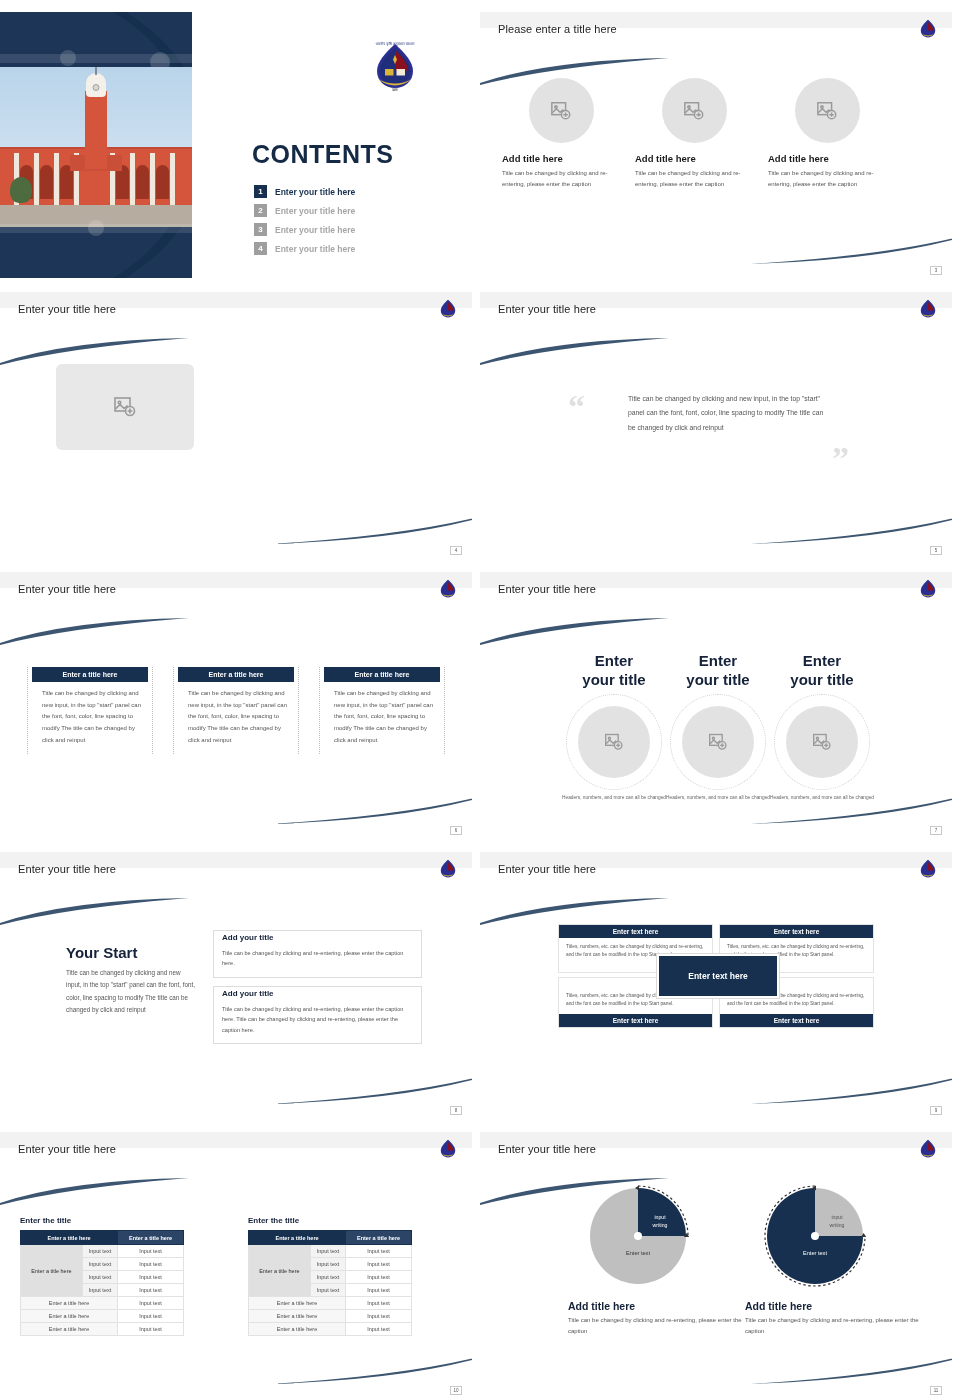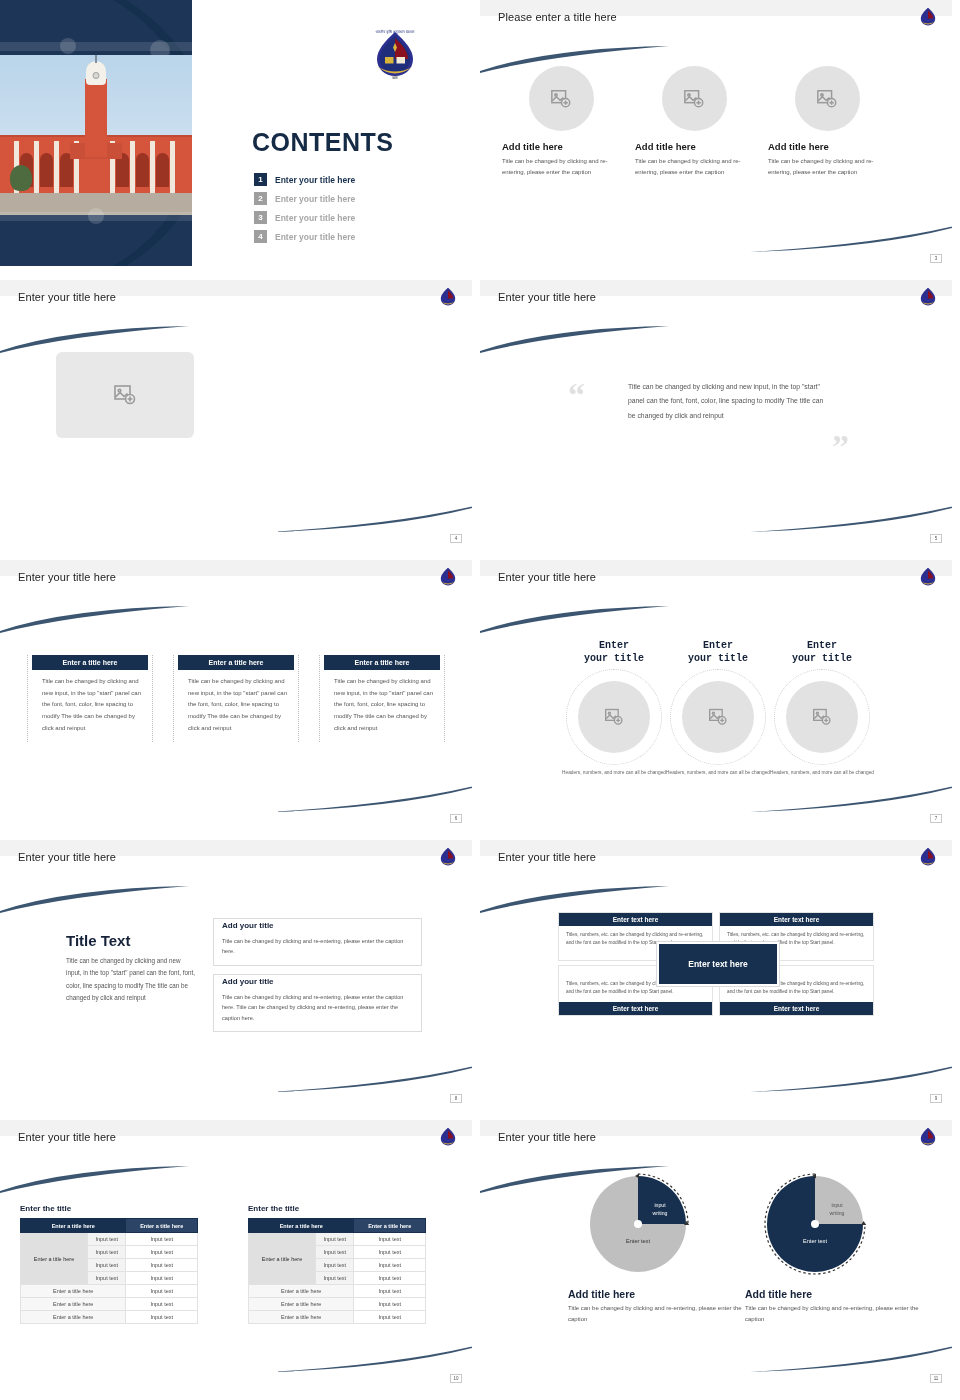--- a/index.html
+++ b/index.html
@@ -15,20 +15,21 @@
     grid-auto-rows: 266px;
     column-gap: 8px;
     row-gap: 14px;
     padding: 0px 8px 0 0;
   }
   .slide {
     position: relative;
     width: 472px; height: 266px;
     background: #ffffff;
     overflow: hidden;
+    margin-top: 12px;
   }
   
   .hdr {
     position: absolute; left:0; top:0; width:100%; height:46px;
     background: #f2f2f2;
   }
   .hdr-curve {
     position:absolute; left:0; top:0; width:100%; height:62px;
     background:#ffffff;
     border-radius: 0 0 50% 50% / 0 0 100% 100%;
@@ -172,21 +173,21 @@
   .s4-p { position:absolute; left:148px; top:100px; width:200px;
     font-size:6.8px; color:#555; line-height:2.1; }
 
   
   .s5-card { position:absolute; top:95px; width:126px; border-left:1px dotted #bbb; border-right:1px dotted #bbb; }
   .s5-card .navybar { margin:0 4px; height:15px; line-height:15px; font-size:7px; }
   .s5-p { font-size:6px; color:#555; line-height:1.95; padding:6px 11px 8px 14px; }
 
   
   .s6-col { position:absolute; top:80px; width:132px; text-align:center; }
-  .s6-h { font-size:10px; font-weight:bold; color:#15223a; line-height:1.25;font-family:Liberation Mono, monospace; }
+  .s6-h { font-size:15px; font-weight:bold; color:#15223a; line-height:1.25; }
   .s6-ring {
     position:relative; width:96px; height:96px; margin:4px auto 0;
     border:1px dotted #cfcfcf; border-radius:50%;
     display:flex; align-items:center; justify-content:center;
   }
   .s6-cap { font-size:4.8px; color:#666; line-height:1.7; margin-top:4px; }
 
   
   .s7-left { position:absolute; left:66px; top:92px; width:130px; }
   .s7-h { font-size:15px; font-weight:bold; color:#15223a; margin-bottom:6px; }
@@ -203,21 +204,21 @@
   .s8-txt { font-size:4.8px; color:#555; line-height:1.75; padding:5px 7px 12px; }
   .s8-center {
     position:absolute; left:50%; top:50%; transform:translate(-50%,-50%);
     width:122px; height:44px; background:#17304f; color:#fff;
     border:2px solid #fff; box-shadow:0 0 0 1px #dadada;
     display:flex; align-items:center; justify-content:center;
     font-size:8.5px; font-weight:bold; z-index:3;
   }
 
   
-  .s9-block { position:absolute; top:84px; width:178px; }
+  .s9-block { position:absolute; top:84px; width:164px; }
   .s9-h { font-size:8px; font-weight:bold; color:#15223a; margin-bottom:5px; }
   table.t { border-collapse:collapse; width:100%; font-size:5.5px; }
   table.t th {
     background:#17304f; color:#fff; font-weight:bold; height:14px;
     border:1px solid #17304f;
   }
   table.t th.alt { background:#2c4466; }
   table.t td { border:1px solid #e2e2e2; height:13px; text-align:center; color:#4a4a4a; }
   table.t td.rowhead { background:#e0e0e0; color:#2b2b2b; }
   table.t td.sub { background:#f3f3f3; }
@@ -532,21 +533,21 @@
       <path d="M16 78 q34 26 68 0 q-34 18 -68 0z" fill="#d9b43a"></path>
     </svg>
     <svg class="swoosh-tl" viewBox="0 0 200 28" preserveAspectRatio="none">
       <path d="M0 27 Q70 2 195 0 Q70 10 2 28 Z" fill="#3c5570"></path>
     </svg>
     <svg class="swoosh-br" viewBox="0 0 210 28" preserveAspectRatio="none">
       <path d="M210 2 Q130 24 0 28 Q130 20 208 1 Z" fill="#3c5570"></path>
     </svg>
 
     <div class="s7-left">
-      <div class="s7-h">Title Text</div>
+      <div class="s7-h">Your Start</div>
       <div class="s7-p">Title can be changed by clicking and new input, in the top "start" panel can the font, font, color, line spacing to modify The title can be changed by click and reinput</div>
     </div>
     <div class="s7-box" style="top:78px;">
       <div class="s7-bh">Add your title</div>
       <div class="s7-bp">Title can be changed by clicking and re-entering, please enter the caption here.</div>
     </div>
     <div class="s7-box" style="top:134px;">
       <div class="s7-bh">Add your title</div>
       <div class="s7-bp">Title can be changed by clicking and re-entering, please enter the caption here. Title can be changed by clicking and re-entering, please enter the caption here.</div>
     </div>

